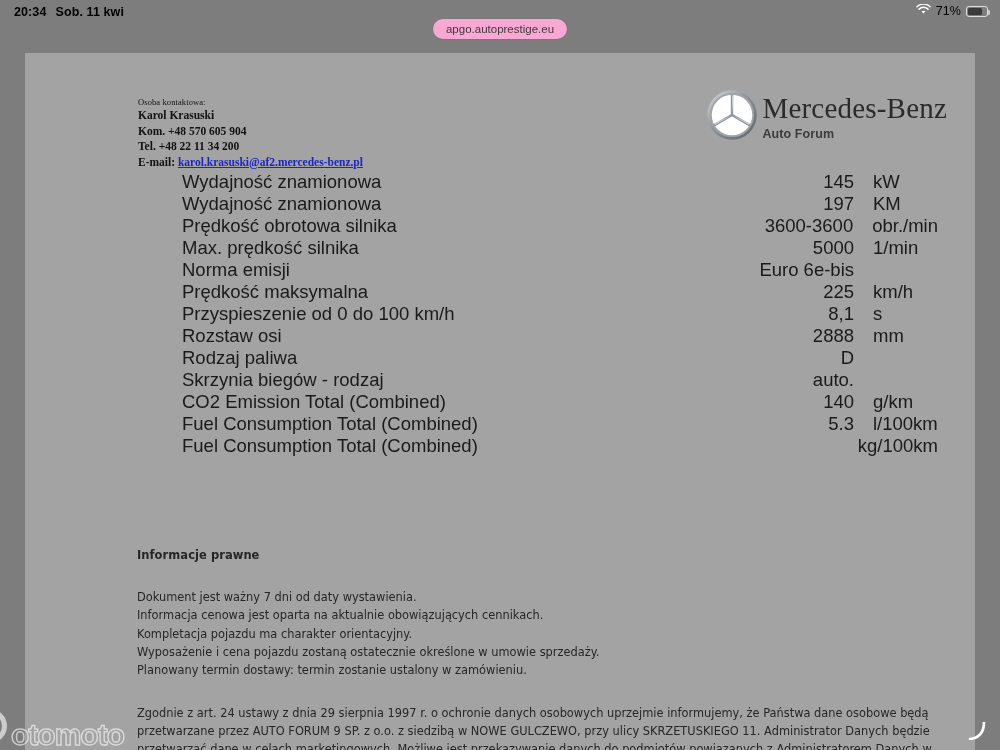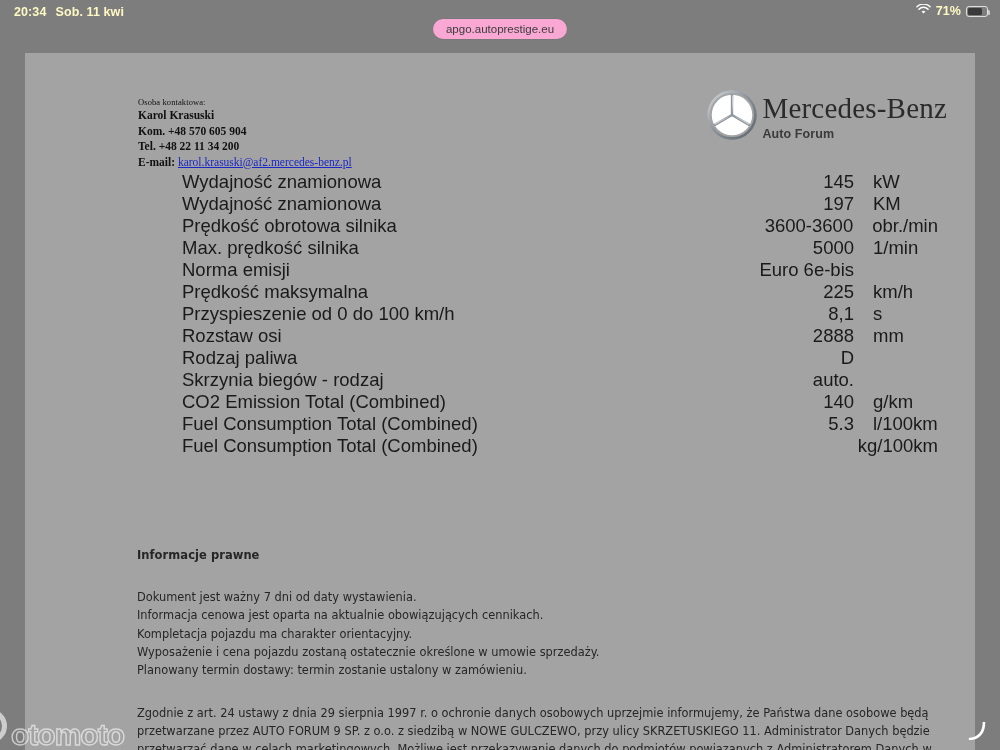--- a/index.html
+++ b/index.html
@@ -18,42 +18,42 @@
     height: 750px;
     background: #7d7d7d;
   }
 
   
   #status-bar {
     position: absolute;
     top: 0; left: 0;
     width: 1000px;
     height: 24px;
-    color: #fef9c3;
+    color: #000000;
     font-size: 12.5px;
     letter-spacing: .1px;
     text-align: right;
   }
   #status-left {
     position: absolute;
     left: 14px; top: 5px;
     display: flex;
     align-items: baseline;
     gap: 9px;
     font-weight: 600;
     font-size: 12.5px;
   }
   #status-right {
     position: absolute;
     right: 12px; top: 4px;
     display: flex;
     align-items: center;
     gap: 5px;
     font-size: 12.5px;
-    font-weight: 700;
+    font-weight: 400;
   }
   .wifi-icon { display: block; }
   .battery-icon {
     width: 22px; height: 11px;
     border: 1.2px solid rgba(255,255,255,.75);
     border-radius: 3px;
     position: relative;
     display: inline-block;
   }
   .battery-icon::after {
@@ -113,21 +113,21 @@
     letter-spacing: .1px;
   }
   .contact-line {
     font-size: 11.5px;
     font-weight: bold;
     white-space: nowrap;
   }
   #contact-email-link {
     color: #1b27c4;
     text-decoration: underline;
-    font-weight: normal;
+    font-weight: bold;
   }
 
   
   #brand-block {
     position: absolute;
     right: 28px;
     top: 36px;
     display: flex;
     align-items: center;
     gap: 4px;

